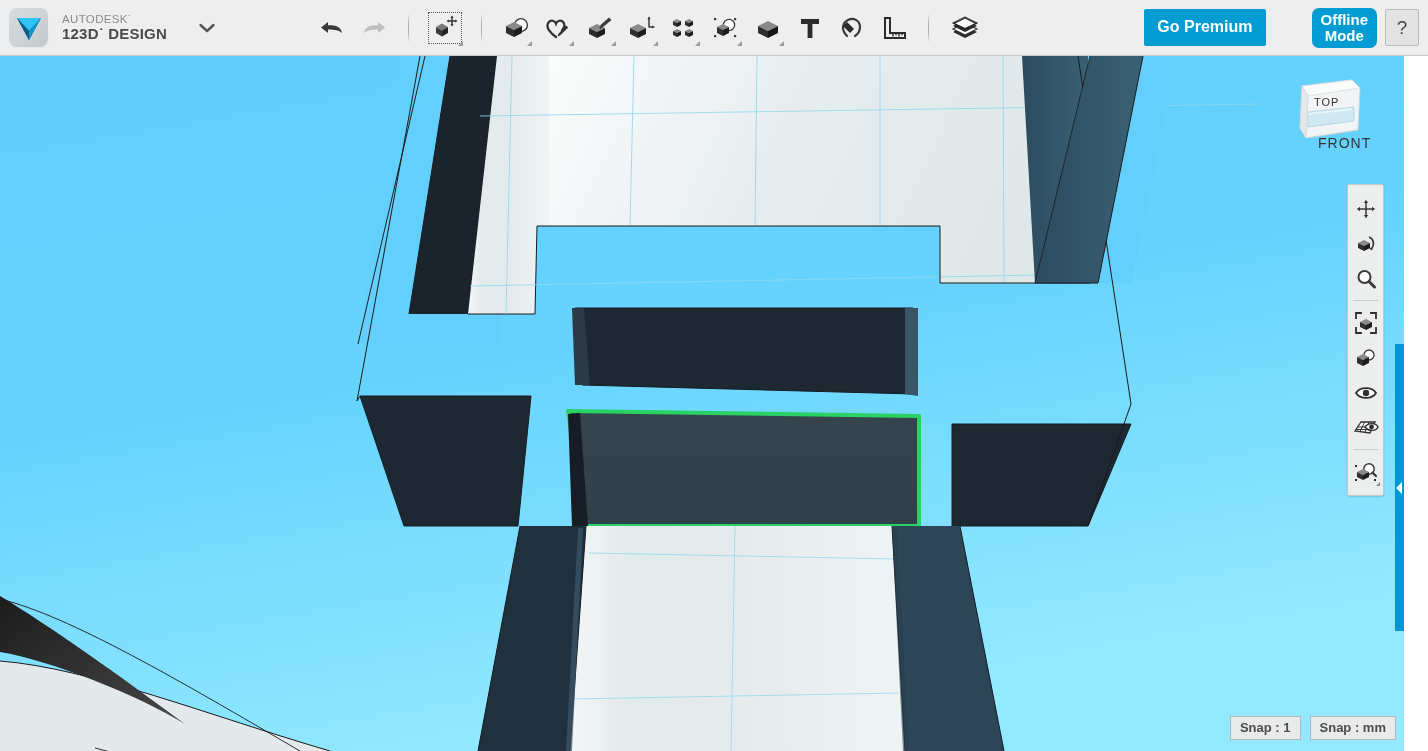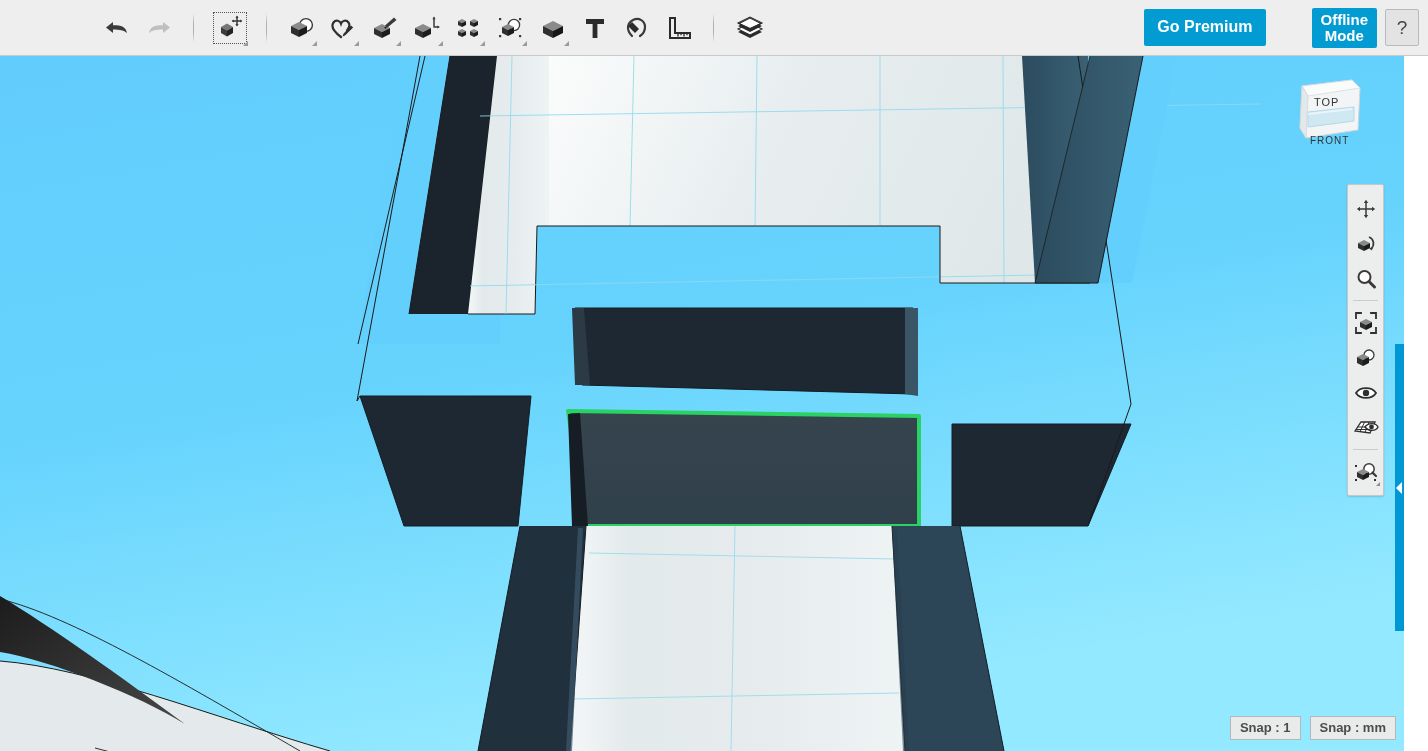--- a/index.html
+++ b/index.html
@@ -123,21 +123,21 @@
     padding: 0 13px;
     height: 37px;
     line-height: 1.05;
     white-space: pre-line;
     text-align: center;
     display: flex;
     align-items: center;
     justify-content: center;
     margin-left: 38px;
   }
-  .btn-blue.two-line { font-size: 15px; height: 40px; padding: 0 9px; }
+  .btn-blue.two-line { font-size: 15px; height: 40px; padding: 0 9px; border-radius: 7px; }
   .btn-help {
     width: 34px; height: 37px;
     background: #e3e3e3;
     border: 1px solid #b9b9b9;
     border-radius: 2px;
     color: #444;
     font-size: 19px;
     cursor: pointer;
     display: flex; align-items: center; justify-content: center;
   }
@@ -168,21 +168,21 @@
   }
   .vc-label {
     position: absolute;
     font-size: 11px;
     letter-spacing: 1px;
     color: #333;
     font-family: "Liberation Sans", sans-serif;
     pointer-events: none;
   }
   #vc-top  { left: 20px; top: 24px; }
-  #vc-front{ left: 16px; top: 63px; font-size: 10px; }
+  #vc-front{ left: 24px; top: 63px; font-size: 14px; }
 
   
   #navpanel {
     position: absolute;
     right: 20px; top: 128px;
     width: 35px;
     background: #eceeee;
     border: 1px solid #c4c8c8;
     border-radius: 2px;
     padding: 6px 0;
@@ -260,20 +260,39 @@
     cursor: pointer;
   }
 </style>
 </head>
 <body>
 
 <div id="app">
 
   <div id="toolbar">
 
+    <div class="brand">
+      <div class="brand-logo">
+        <svg width="30" height="30" viewBox="0 0 30 30">
+          <path d="M3 5 L27 5 L15 27 Z" fill="#0b6f96"></path>
+          <path d="M3 5 L27 5 L15 18 Z" fill="#2ec4f3"></path>
+          <path d="M15 18 L27 5 L15 27 Z" fill="#1395c8"></path>
+          <path d="M3 5 L15 18 L15 27 Z" fill="#0a5d80"></path>
+        </svg>
+      </div>
+      <div class="brand-text">
+        <span class="t1">AUTODESK˙</span>
+        <span class="t2">123D˙ DESIGN</span>
+      </div>
+      <div class="brand-caret">
+        <svg width="16" height="10" viewBox="0 0 16 10">
+          <path d="M1.5 2 L8 8 L14.5 2" fill="none" stroke="#555" stroke-width="2.4" stroke-linecap="round" stroke-linejoin="round"></path>
+        </svg>
+      </div>
+    </div>
 
     <div class="tb-spacer-left"></div>
 
     <div class="tb-group">
       <button class="tb-btn">
         <svg width="26" height="18" viewBox="0 0 26 18">
           <path d="M9 3 L2 8.5 L9 14 L9 10.4 C16 10.4 20 11.2 23 14 C22 8 17.5 6.3 9 6.3 Z" fill="#3a3a3a"></path>
         </svg>
       </button>
       <button class="tb-btn">

